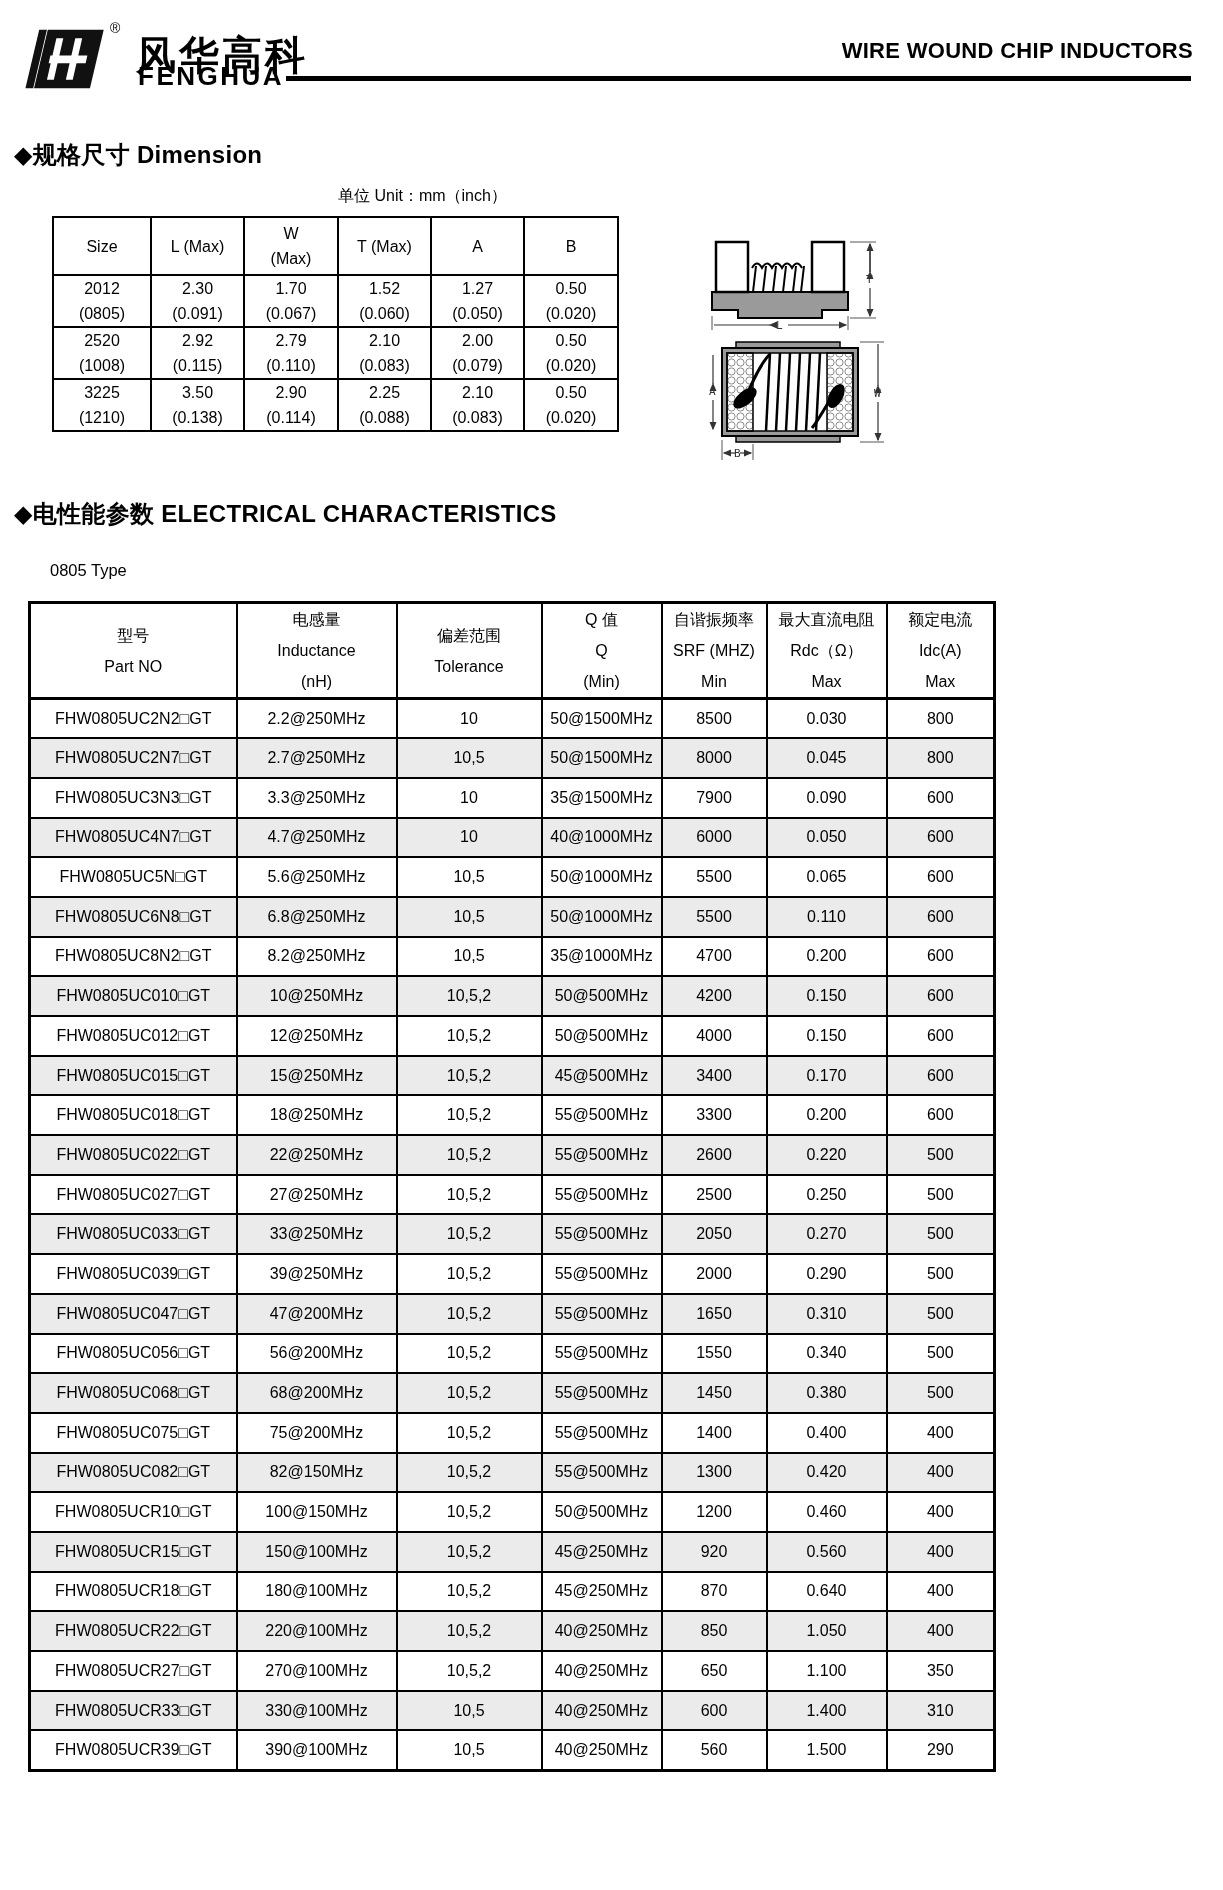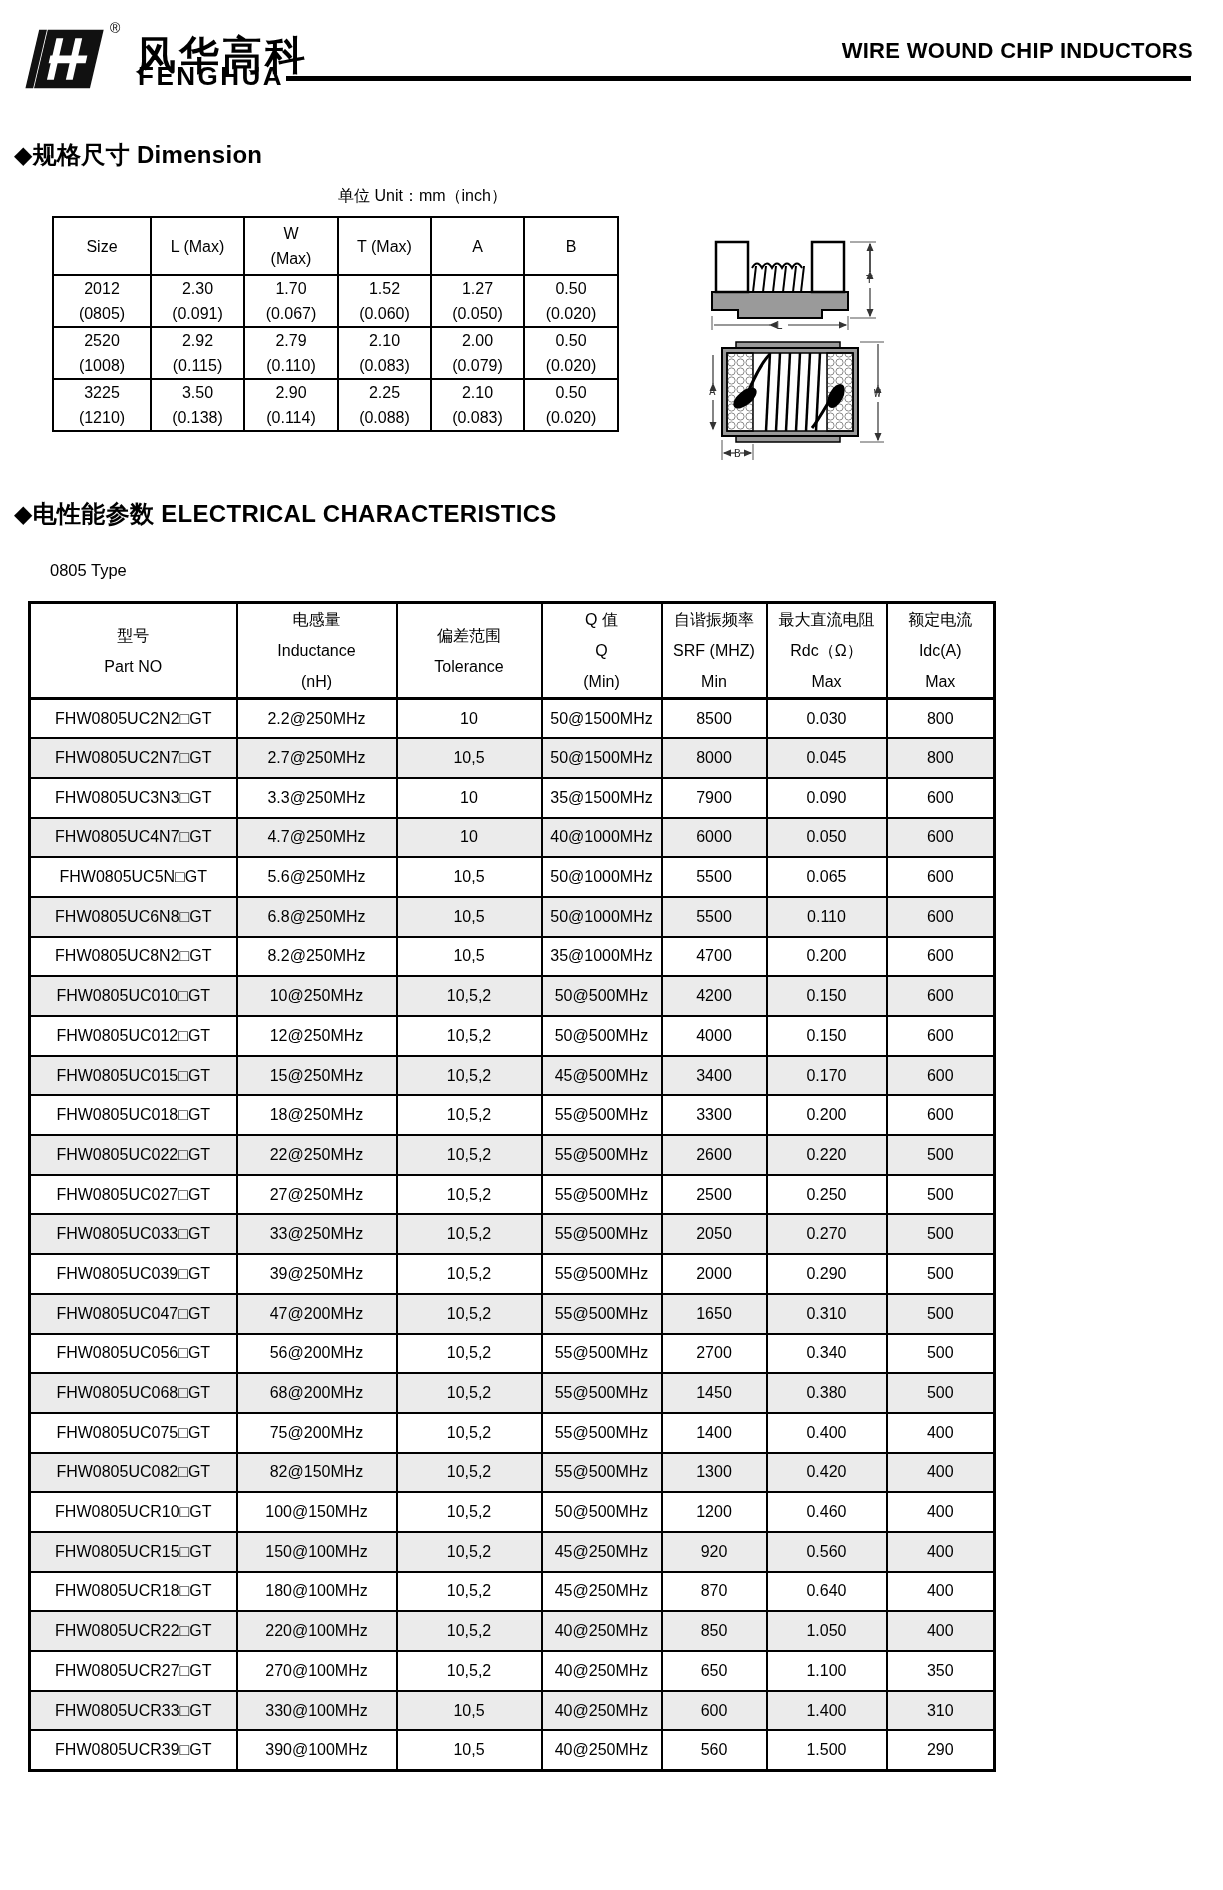--- a/index.html
+++ b/index.html
@@ -383,21 +383,21 @@
           <td>55@500MHz</td>
           <td>1650</td>
           <td>0.310</td>
           <td>500</td>
         </tr>
         <tr>
           <td>FHW0805UC056□GT</td>
           <td>56@200MHz</td>
           <td>10,5,2</td>
           <td>55@500MHz</td>
-          <td>2700</td>
+          <td>1550</td>
           <td>0.340</td>
           <td>500</td>
         </tr>
         <tr>
           <td>FHW0805UC068□GT</td>
           <td>68@200MHz</td>
           <td>10,5,2</td>
           <td>55@500MHz</td>
           <td>1450</td>
           <td>0.380</td>

